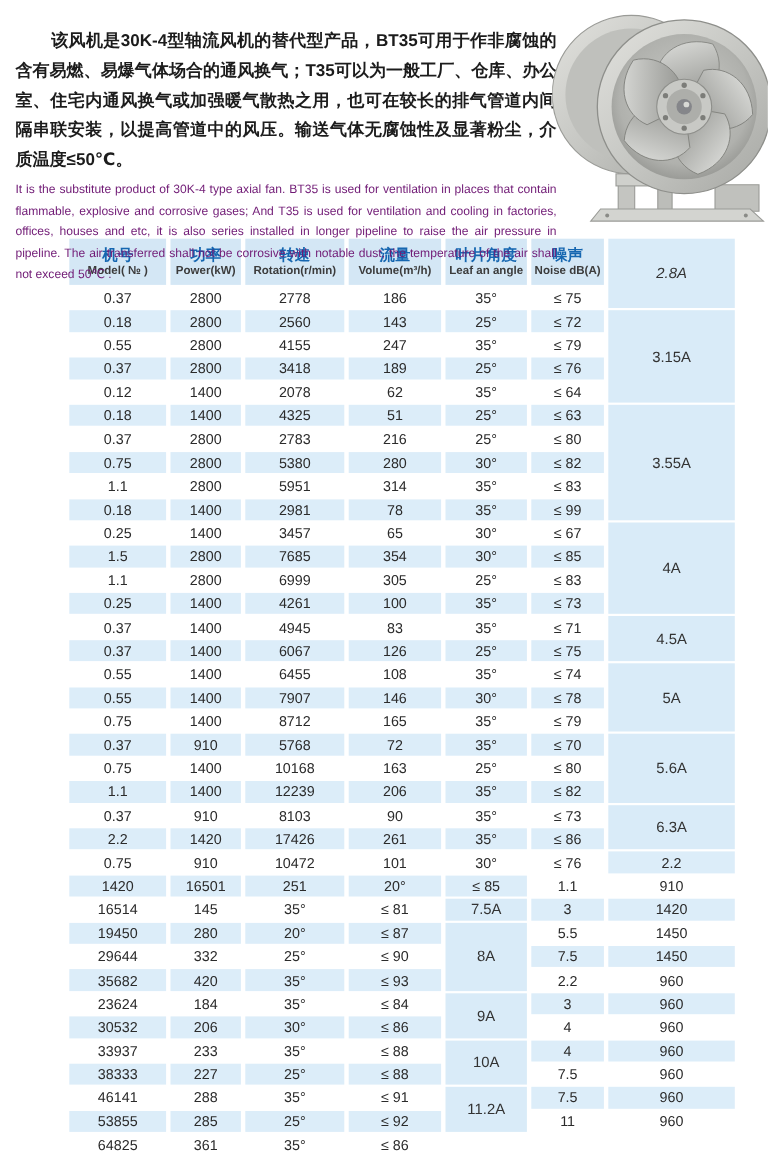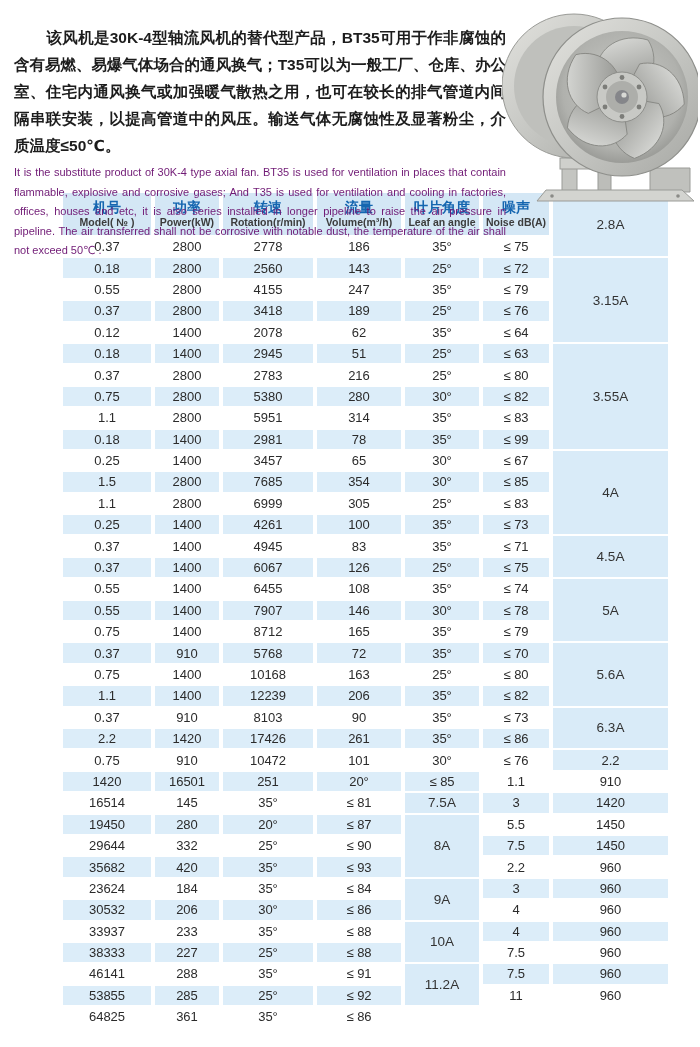--- a/index.html
+++ b/index.html
@@ -9,21 +9,21 @@
     position: relative;
     width: 700px;
     height: 1047px;
     background: #ffffff;
     overflow: hidden;
   }
   
   .top-section {
     position: relative;
     width: 700px;
-    height: 193px;
+    height: 217px;
   }
   .intro {
     position: absolute;
     left: 14px;
     top: 24px;
     width: 492px;
   }
   .intro-cn {
     font-size: 15.5px;
     font-weight: bold;
@@ -184,21 +184,21 @@
         <div class="hen">Volume(m³/h)</div>
       </div>
       <div class="hcell">
         <div class="hcn">叶片角度</div>
         <div class="hen">Leaf an angle</div>
       </div>
       <div class="hcell">
         <div class="hcn">噪声</div>
         <div class="hen">Noise dB(A)</div>
       </div>
-      <div class="mcell" style="grid-row: span 2;">2.8A</div>
+      <div class="mcell" style="grid-row: span 2; font-style: italic;">2.8A</div>
       <div class="dcell">0.37</div>
       <div class="dcell">2800</div>
       <div class="dcell">2778</div>
       <div class="dcell">186</div>
       <div class="dcell">35°</div>
       <div class="dcell">≤ 75</div>
       <div class="dcell stripe">0.18</div>
       <div class="dcell stripe">2800</div>
       <div class="dcell stripe">2560</div>
       <div class="dcell stripe">143</div>
@@ -218,21 +218,21 @@
       <div class="dcell stripe">25°</div>
       <div class="dcell stripe">≤ 76</div>
       <div class="dcell">0.12</div>
       <div class="dcell">1400</div>
       <div class="dcell">2078</div>
       <div class="dcell">62</div>
       <div class="dcell">35°</div>
       <div class="dcell">≤ 64</div>
       <div class="dcell stripe">0.18</div>
       <div class="dcell stripe">1400</div>
-      <div class="dcell stripe">2945</div>
+      <div class="dcell stripe">4325</div>
       <div class="dcell stripe">51</div>
       <div class="dcell stripe">25°</div>
       <div class="dcell stripe">≤ 63</div>
       <div class="mcell" style="grid-row: span 5;">3.55A</div>
       <div class="dcell">0.37</div>
       <div class="dcell">2800</div>
       <div class="dcell">2783</div>
       <div class="dcell">216</div>
       <div class="dcell">25°</div>
       <div class="dcell">≤ 80</div>

